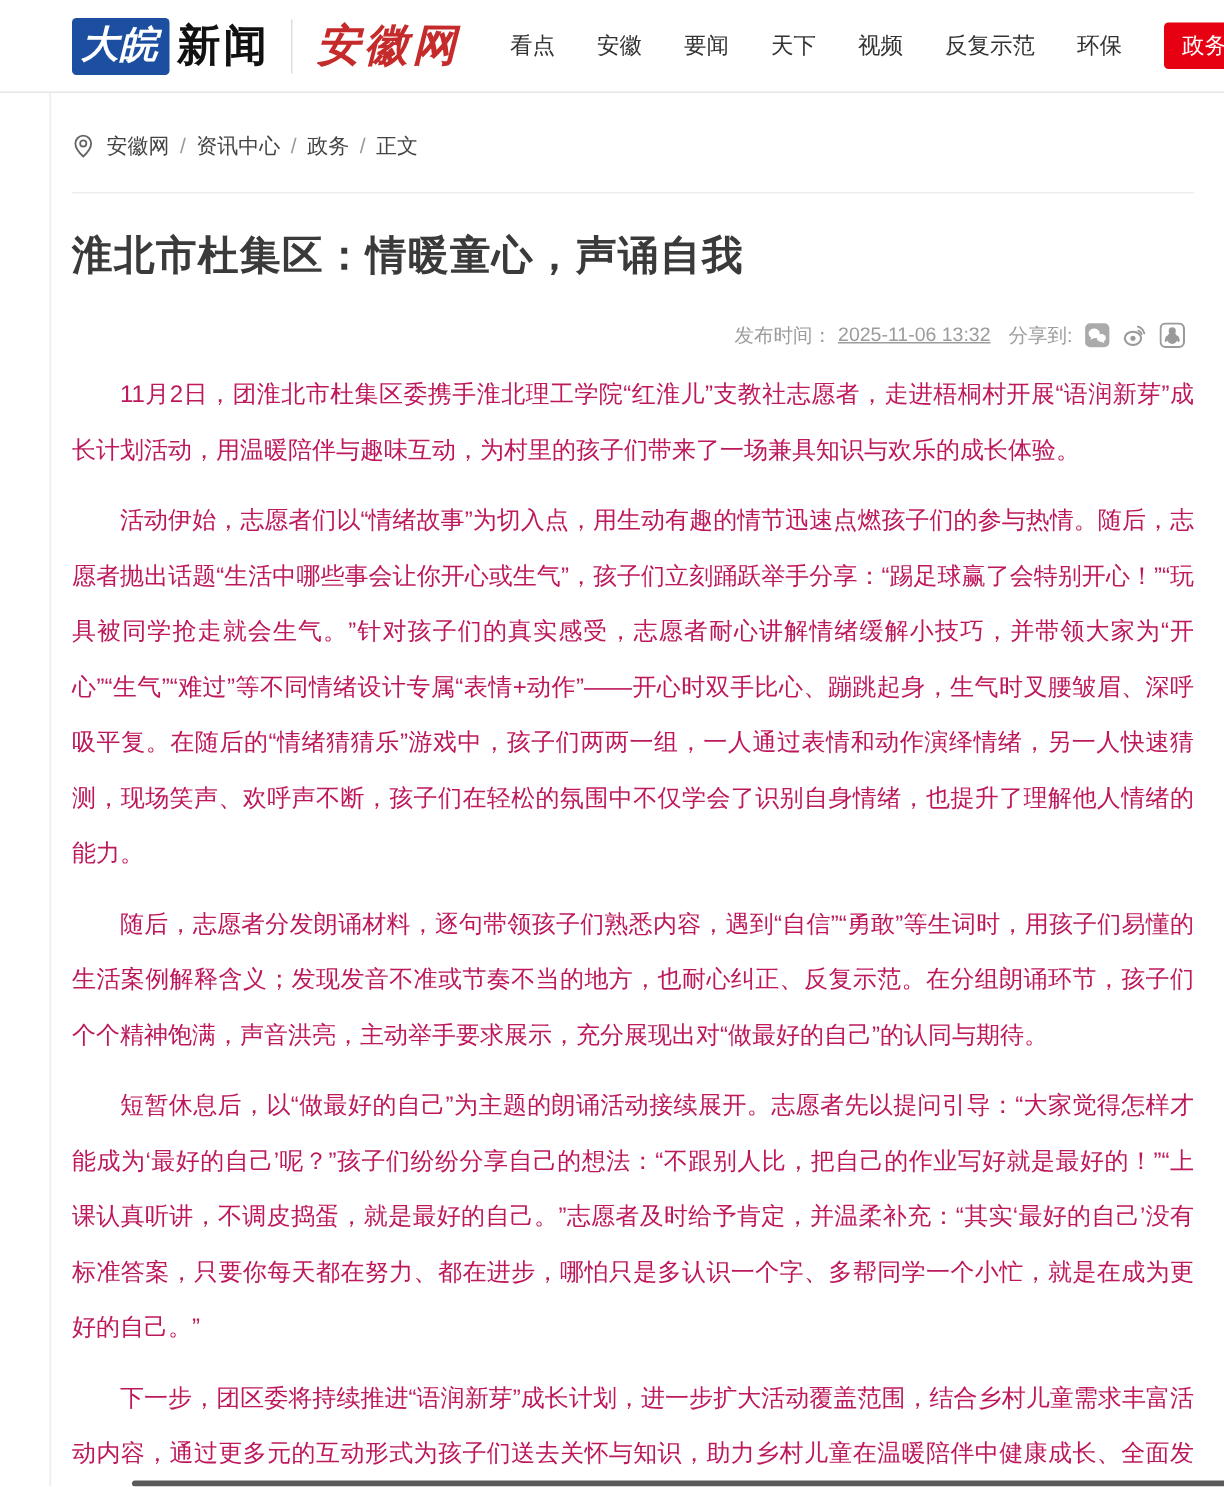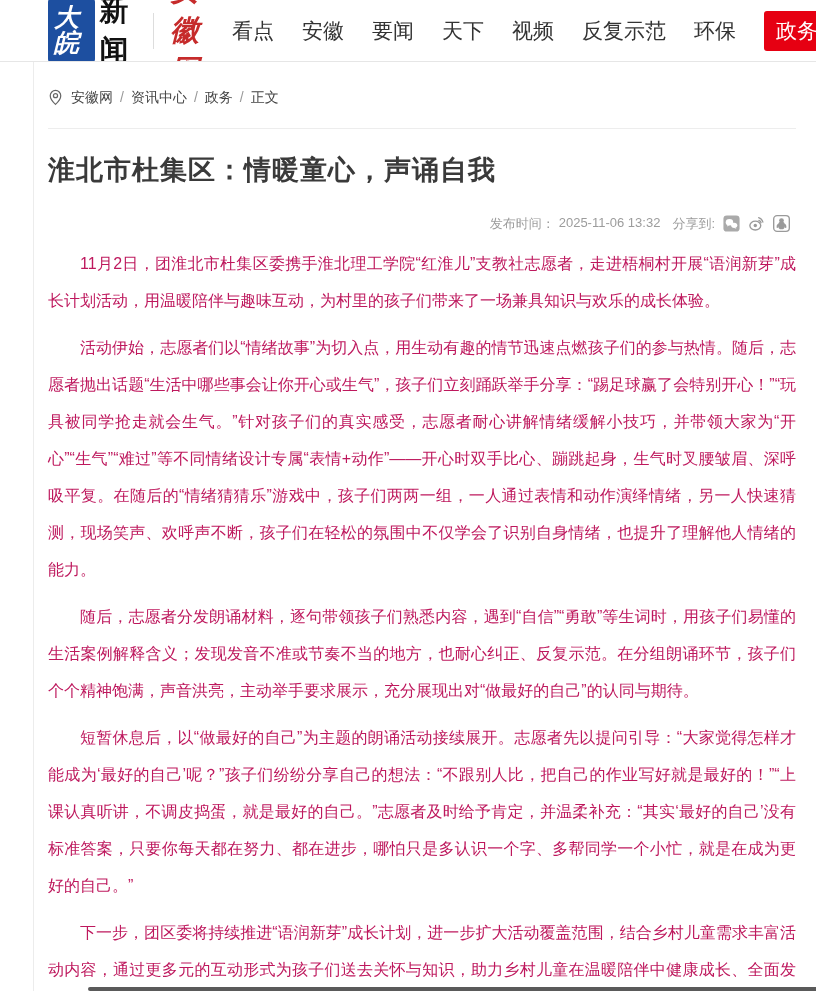--- a/index.html
+++ b/index.html
@@ -11,37 +11,37 @@
   .site-header { height:62px; display:flex; align-items:center; padding-left:48px;
     border-bottom:1px solid #e6e6e6; background:#fff; overflow:hidden; }
   .logo { display:flex; align-items:center; }
   .logo-badge { display:inline-block; background:#1d4fa0; color:#fff; font-weight:bold;
     font-style:italic; font-size:25px; line-height:1; padding:6px 7px 7px 6px; border-radius:3px;
     letter-spacing:1px; }
   .logo-news { font-size:29px; font-weight:900; color:#111; margin-left:5px; letter-spacing:2px; }
   .logo-sep { width:1px; height:36px; background:#ddd; margin:0 16px 0 14px; }
   .logo-site { font-size:29px; font-weight:900; font-style:italic; color:#c62b2b; letter-spacing:3px; }
   .main-nav { margin-left:auto; display:flex; align-items:center; gap:28px; margin-right:-14px; }
-  .nav-item { font-size:21px; color:#333; cursor:pointer; white-space:nowrap; }
+  .nav-item { font-size:15px; color:#333; cursor:pointer; white-space:nowrap; }
   .nav-item.active { background:#e60012; color:#fff; padding:6px 12px; border-radius:3px; }
 
   
   .side-line { position:absolute; left:33px; top:62px; bottom:0; width:1px; background:#ececec; }
   .content { padding:0 20px 0 48px; }
   .breadcrumb { display:flex; padding-top:27px; font-size:14px; color:#444; }
   .pin-icon { display:inline-flex; margin-right:8px; }
   .crumb { color:#444; cursor:pointer; }
   .crumb.current { cursor:default; }
   .crumb-sep { color:#999; margin:0 7px; }
   .divider { height:1px; background:#ededed; margin-top:21px; }
   .article-title { font-size:27px; font-weight:700; color:#3a3a3a; margin-top:23px;
     letter-spacing:1px; }
   .article-meta { margin-top:27px; text-align:right; font-size:13px; color:#9c9c9c;
     display:flex; justify-content:flex-end; align-items:flex-start; gap:4px; padding-right:6px; }
-  .meta-time { margin-right:8px; }
+  .meta-time { margin-right:8px;text-decoration:underline; }
   .share-icon { display:inline-flex; width:17px; height:17px; margin-left:4px; cursor:pointer; }
 
   
   .article-body { margin-top:12px; }
   .article-body p { font-size:16px; line-height:37px; color:#be185d; text-align:justify;
     text-indent:2em; margin-bottom:10px; }
 
   
   .hscrollbar { position:absolute; bottom:0; left:88px; right:0; height:4px;
     background:#5a5a5a; border-radius:2px 0 0 2px; }

